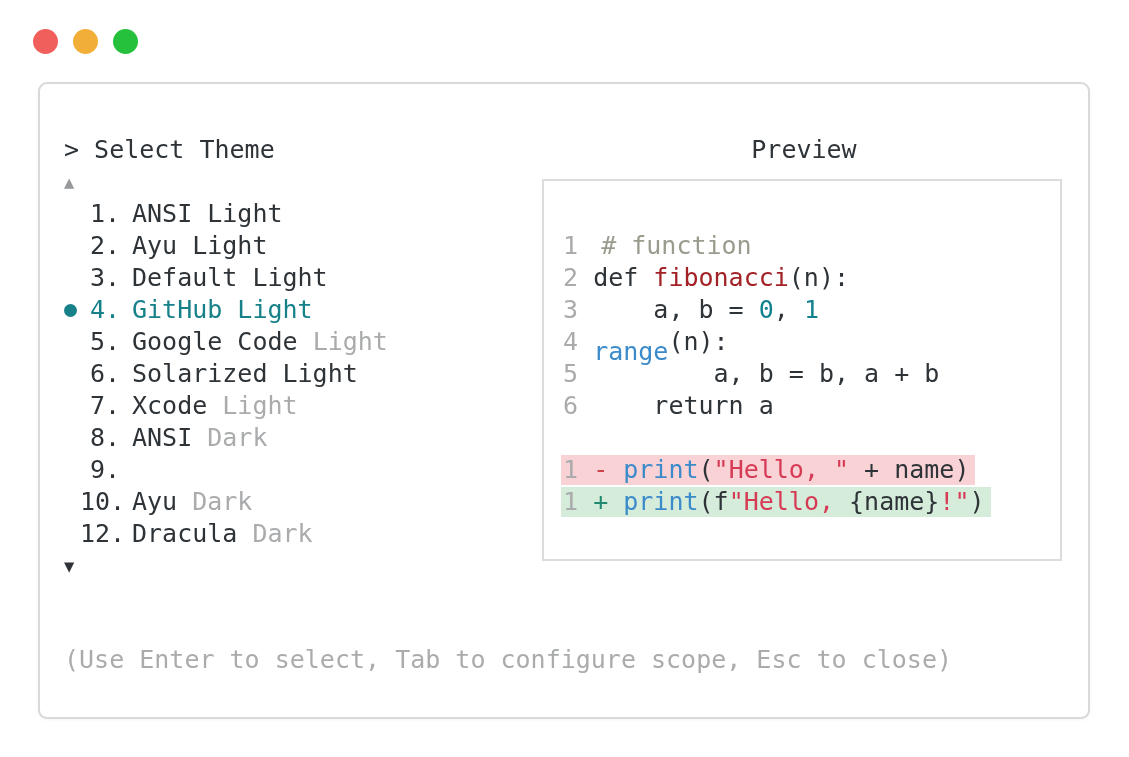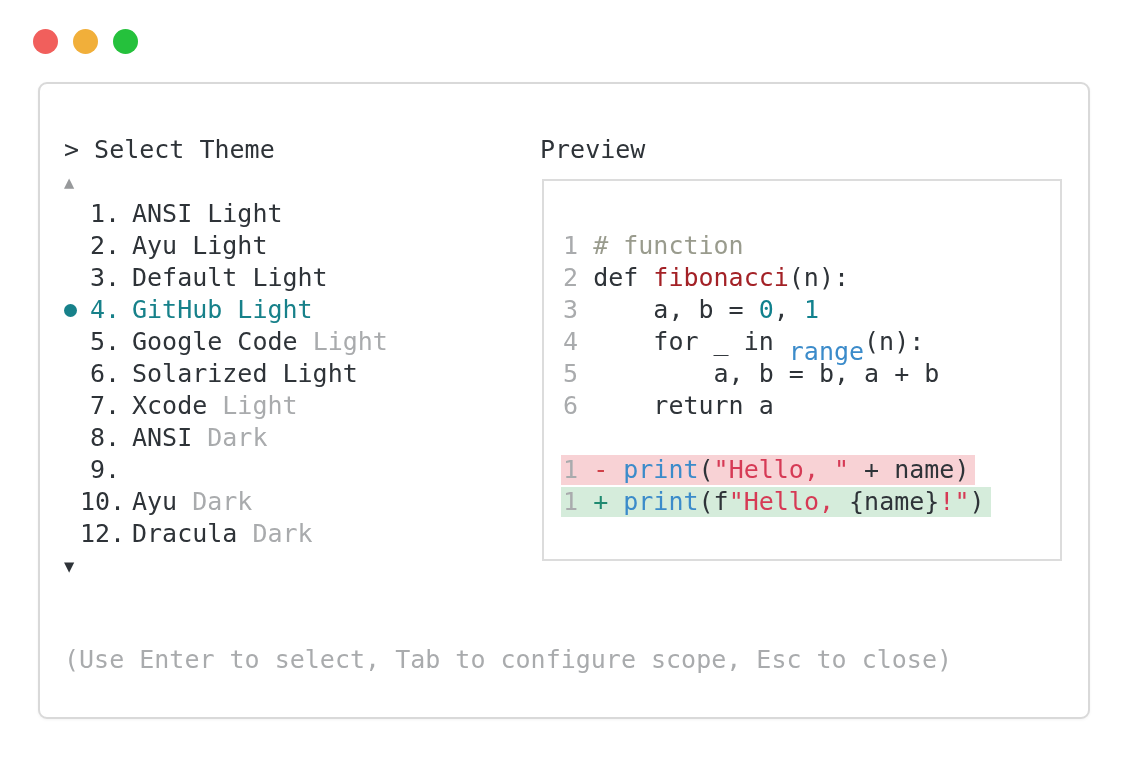--- a/index.html
+++ b/index.html
@@ -32,29 +32,29 @@
   .theme-num { width: 40px; text-align: right; margin-right: 12px; }
   .theme-name {}
   .theme-row .muted-part { color: var(--muted); }
   .theme-row.selected .theme-num,
   .theme-row.selected .theme-name { color: var(--accent); }
 
   .footer-hint { position: absolute; left: 24px; top: 560px; color: var(--muted); }
 
   
   .right-col { position: absolute; left: 500px; top: 50px; width: 528px; }
-  .preview-title { color: var(--plain); }
+  .preview-title { color: var(--plain); text-align: center; }
   .preview-box {
     margin-left: 2px; margin-top: 13px; width: 520px; height: 382px;
     border: 2px solid #dcdcdc; background: #ffffff; padding: 49px 0 0 19px; overflow: hidden;
   }
   .code-row { display: flex; align-items: center; }
   .lnum { color: var(--muted); }
   .tok-plain   { color: var(--plain); }
-  .tok-comment { color: var(--comment); }
+  .tok-comment { color: var(--comment); margin-left: 8px; }
   .tok-func    { color: var(--func); }
   .tok-number  { color: var(--number); }
   .tok-builtin { color: var(--builtin); margin-top: 20px; }
   .tok-string  { color: var(--string); }
   .tok-minus   { color: var(--minus); }
   .tok-plus    { color: var(--plus); }
   .diff-chip { display: inline-block; height: 30px; line-height: 30px; padding: 0 6px 0 2px; margin-left: -2px; white-space: pre; }
   .bg-removed { background: var(--removed_bg); }
   .bg-added   { background: var(--added_bg); }
 </style>
@@ -87,21 +87,21 @@
       </div>
     <div class="row32 scroll-arrow arrow-down">▼</div>
   </div>
 
   <div class="right-col">
     <div class="row32 preview-title">Preview</div>
     <div class="preview-box" id="preview-box">
         <div class="code-row row32"><span class="lnum">1</span><span class="tok-plain"> </span><span class="tok-comment"># function</span></div>
         <div class="code-row row32"><span class="lnum">2</span><span class="tok-plain"> </span><span class="tok-plain">def </span><span class="tok-func">fibonacci</span><span class="tok-plain">(n):</span></div>
         <div class="code-row row32"><span class="lnum">3</span><span class="tok-plain"> </span><span class="tok-plain">    a, b = </span><span class="tok-number">0</span><span class="tok-plain">, </span><span class="tok-number">1</span></div>
-        <div class="code-row row32"><span class="lnum">4</span><span class="tok-plain"> </span><span class="tok-plain">    for _ in </span><span class="tok-builtin">range</span><span class="tok-plain">(n):</span></div>
+        <div class="code-row row32"><span class="lnum">4</span><span class="tok-plain"> </span><span class="tok-builtin">range</span><span class="tok-plain">(n):</span></div>
         <div class="code-row row32"><span class="lnum">5</span><span class="tok-plain"> </span><span class="tok-plain">        a, b = b, a + b</span></div>
         <div class="code-row row32"><span class="lnum">6</span><span class="tok-plain"> </span><span class="tok-plain">    return a</span></div>
         <div class="code-row row32"></div>
         <div class="code-row row32"><span class="diff-chip bg-removed"><span class="lnum">1</span><span class="tok-plain"> </span><span class="tok-minus">-</span><span class="tok-plain"> </span><span class="tok-builtin">print</span><span class="tok-plain">(</span><span class="tok-string">"Hello, "</span><span class="tok-plain"> + name)</span></span></div>
         <div class="code-row row32"><span class="diff-chip bg-added"><span class="lnum">1</span><span class="tok-plain"> </span><span class="tok-plus">+</span><span class="tok-plain"> </span><span class="tok-builtin">print</span><span class="tok-plain">(f</span><span class="tok-string">"Hello, </span><span class="tok-plain">{name}</span><span class="tok-string">!"</span><span class="tok-plain">)</span></span></div>
       </div>
   </div>
 
   <div class="row32 footer-hint">(Use Enter to select, Tab to configure scope, Esc to close)</div>
 

